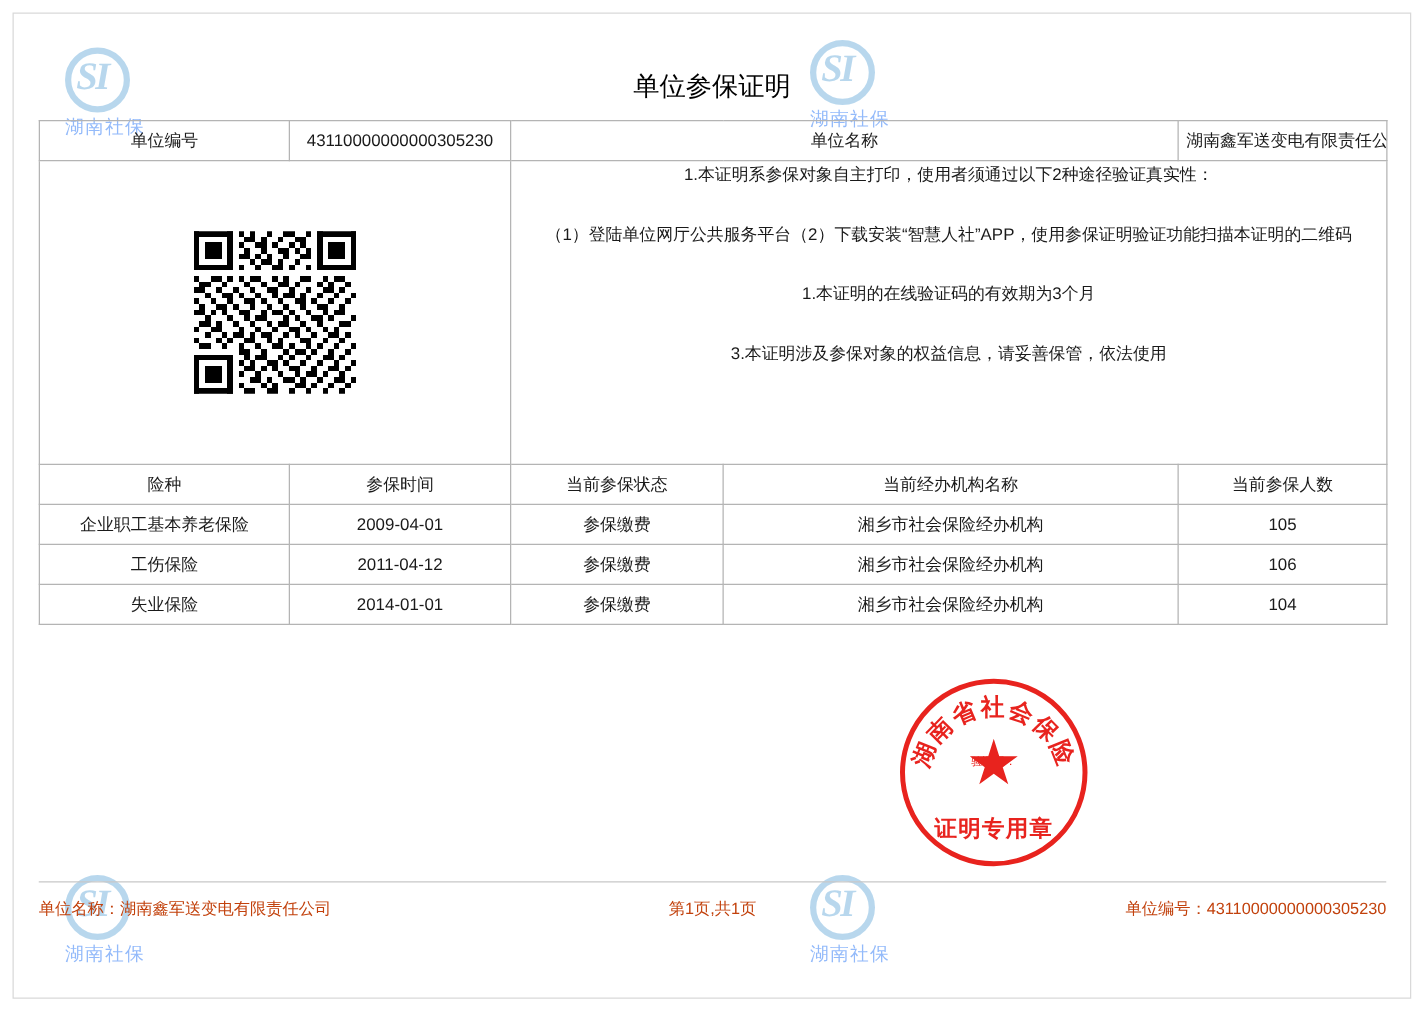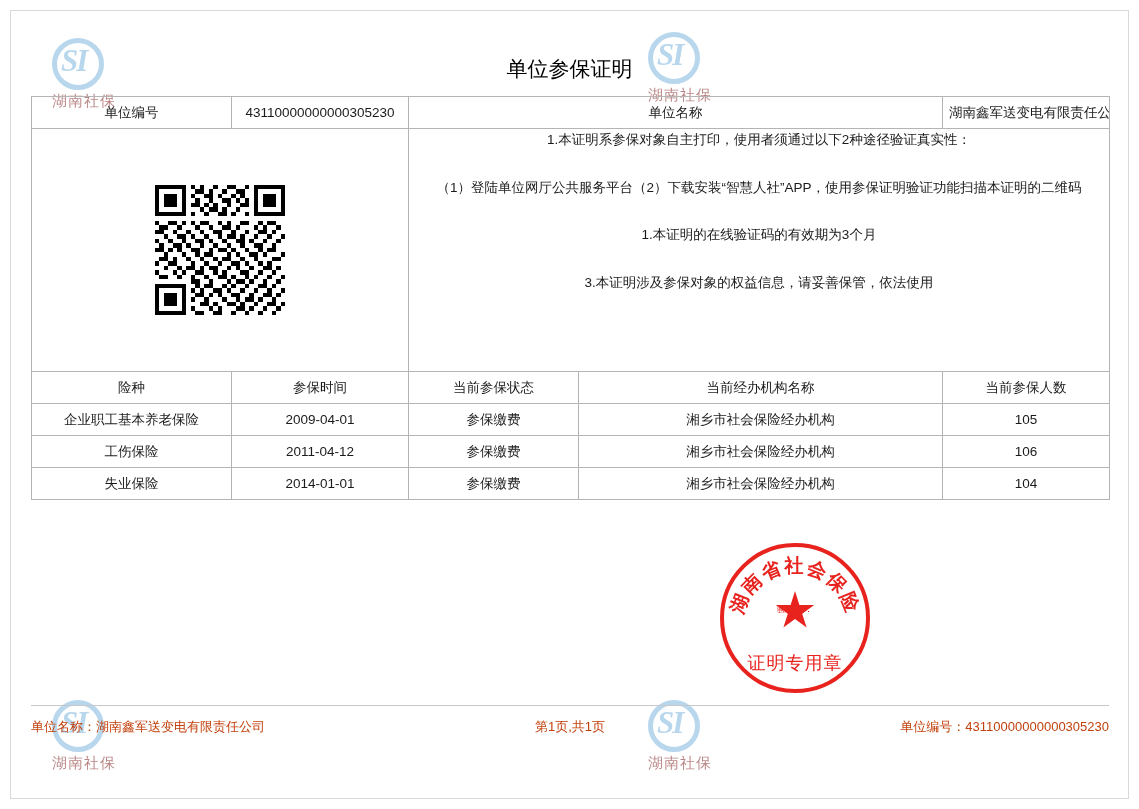--- a/index.html
+++ b/index.html
@@ -53,21 +53,21 @@
     font-size: 31px;
     font-style: italic;
     font-weight: bold;
     color: #7fb8e0;
     font-family: "Liberation Serif", serif;
     letter-spacing: -2px;
   }
   .wm .wm-text {
     margin-top: 2px;
     font-size: 15px;
-    color: #7f1d1d;
+    color: #3b82f6;
     letter-spacing: 1px;
     white-space: nowrap;
   }
 
   
   .doc-title {
     position: absolute;
     left: 0;
     top: 55px;
     width: 1139px;
@@ -157,21 +157,21 @@
     font-family: "Liberation Sans", sans-serif;
     letter-spacing: 2px;
   }
   .seal .bottom-text {
     position: absolute;
     left: 0;
     bottom: 14px;
     width: 142px;
     text-align: center;
     font-size: 18px;
-    font-weight: normal;
+    font-weight: bold;
     color: #e8231e;
     letter-spacing: 1px;
   }
   .seal .code-text {
     position: absolute;
     left: 0;
     top: 56px;
     width: 142px;
     text-align: center;
     font-size: 9px;

